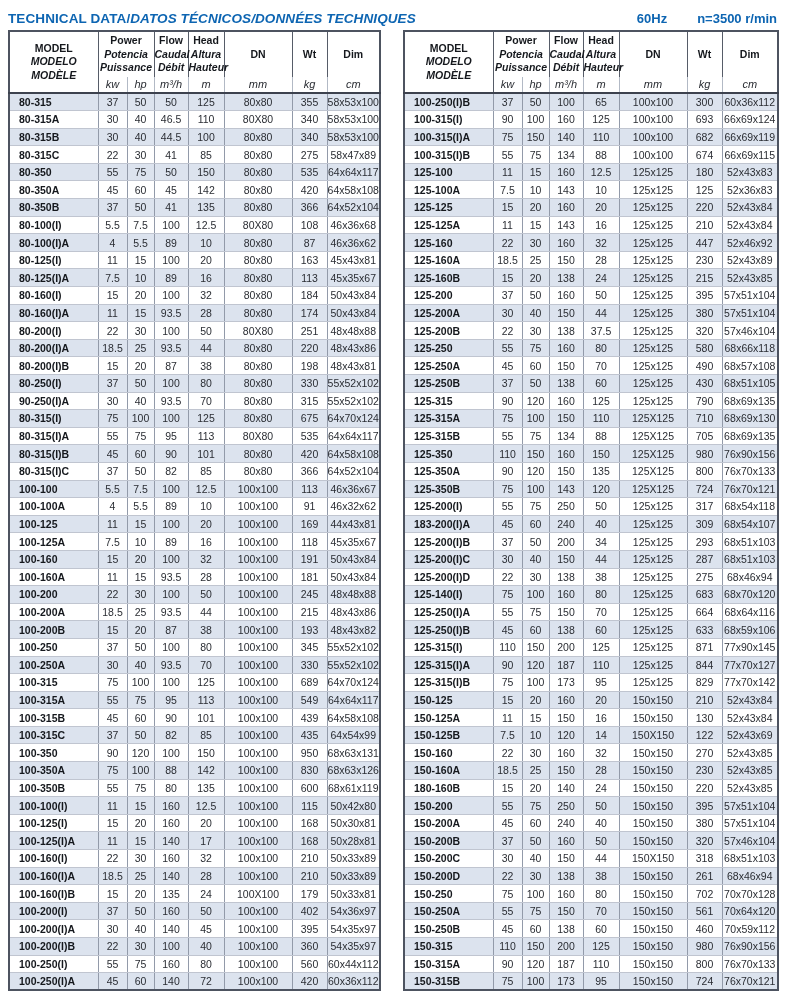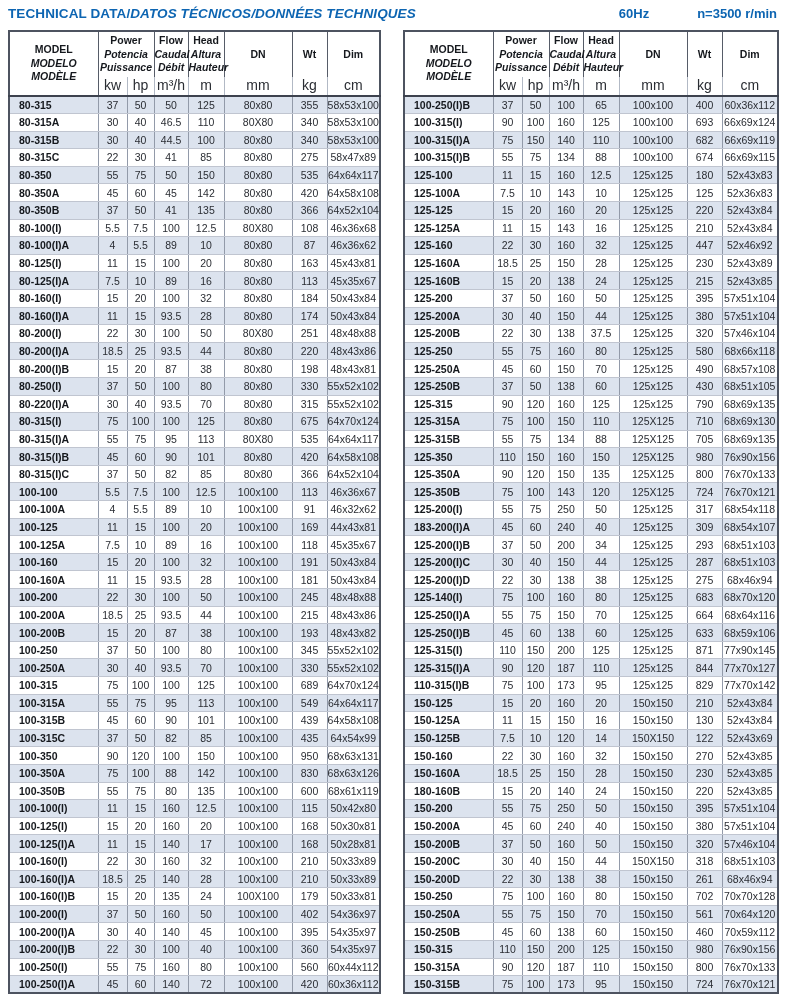--- a/index.html
+++ b/index.html
@@ -1,41 +1,41 @@
 <!DOCTYPE html>
 <html style="--accent: #0d65b2; --stripe: #dce3ee;"><head>
 <meta charset="utf-8">
 <style>
   * { margin:0; padding:0; box-sizing:border-box; }
   html,body { background:#ffffff; }
   body { width:787px; height:999px; font-family:"Liberation Sans", sans-serif; overflow:hidden; }
   .page { position:relative; width:787px; height:999px; background:#fff; }
 
-  .titlebar { display:flex; justify-content:space-between; align-items:flex-start;
+  .titlebar { display:flex; justify-content:space-between; align-items:center;
               padding:6px 8px 0 8px; height:30px; }
   .page-title { font-size:13.5px; font-weight:bold; color:var(--accent,#0d65b2); letter-spacing:0.1px; }
   .page-title .it { font-style:italic; }
-  .specs { font-size:13px; font-weight:bold; color:var(--accent,#0d65b2); display:flex; gap:48px; padding-right:2px;margin-left:12px; }
+  .specs { font-size:13px; font-weight:bold; color:var(--accent,#0d65b2); display:flex; gap:30px; padding-right:2px;margin-left:12px; }
 
   .tables { display:flex; gap:22px; margin-left:8px; align-items:flex-start; }
   table { border-collapse:collapse; table-layout:fixed; background:#fff; }
   table.t-left  { width:373px; }
   table.t-right { width:376px; }
   table { border:2px solid #4d5360; }
 
   col.c-model{ width:89px; } col.c-kw{ width:29px; } col.c-hp{ width:27px; }
   col.c-flow{ width:34px; } col.c-head{ width:36px; } col.c-dn{ width:68px; }
   col.c-wt{ width:35px; }
 
   thead th { font-size:10.5px; font-weight:bold; color:#15181d; text-align:center;
              vertical-align:middle; background:#fff; line-height:1.28; }
   tr.h-main th { height:46px; border:1px solid #565c68; border-bottom:none; }
-  tr.h-units th { height:16px; font-size:14px; font-weight:normal; color:#2a2d33;
+  tr.h-units th { height:16px; font-size:11px; font-weight:normal; color:#2a2d33;
                   border:1px solid #b2b9c5; border-top:none;
-                  border-bottom:2.5px solid #3d424e; }
+                  border-bottom:2.5px solid #3d424e;font-style:italic; }
   th.model-h { border-bottom:2.5px solid #3d424e !important; }
   .hdr-it { font-style:italic; display:block; }
   .hdr-l  { display:block; }
 
   tbody td { height:17.6px; font-size:10.5px; color:#2a2d33; text-align:center;
              border-left:1px solid #929aa9; border-right:1px solid #929aa9;
              border-top:1px solid #c0c5d0; border-bottom:1px solid #c0c5d0;
              white-space:nowrap; overflow:hidden; }
   tbody td.model { font-weight:bold; color:#15181d; text-align:left; padding-left:9px; }
   tbody tr:nth-child(odd) td { background:var(--stripe,#dce3ee); }
@@ -268,21 +268,21 @@
             <td class="model">80-250(I)</td>
             <td>37</td>
             <td>50</td>
             <td>100</td>
             <td>80</td>
             <td>80x80</td>
             <td>330</td>
             <td>55x52x102</td>
           </tr>
           <tr>
-            <td class="model">80-220(I)A</td>
+            <td class="model">90-250(I)A</td>
             <td>30</td>
             <td>40</td>
             <td>93.5</td>
             <td>70</td>
             <td>80x80</td>
             <td>315</td>
             <td>55x52x102</td>
           </tr>
           <tr>
             <td class="model">80-315(I)</td>
@@ -665,21 +665,21 @@
         </tr>
       </thead>
       <tbody id="tbody-right">
           <tr>
             <td class="model">100-250(I)B</td>
             <td>37</td>
             <td>50</td>
             <td>100</td>
             <td>65</td>
             <td>100x100</td>
-            <td>400</td>
+            <td>300</td>
             <td>60x36x112</td>
           </tr>
           <tr>
             <td class="model">100-315(I)</td>
             <td>90</td>
             <td>100</td>
             <td>160</td>
             <td>125</td>
             <td>100x100</td>
             <td>693</td>
@@ -989,21 +989,21 @@
             <td class="model">125-315(I)A</td>
             <td>90</td>
             <td>120</td>
             <td>187</td>
             <td>110</td>
             <td>125x125</td>
             <td>844</td>
             <td>77x70x127</td>
           </tr>
           <tr>
-            <td class="model">110-315(I)B</td>
+            <td class="model">125-315(I)B</td>
             <td>75</td>
             <td>100</td>
             <td>173</td>
             <td>95</td>
             <td>125x125</td>
             <td>829</td>
             <td>77x70x142</td>
           </tr>
           <tr>
             <td class="model">150-125</td>

